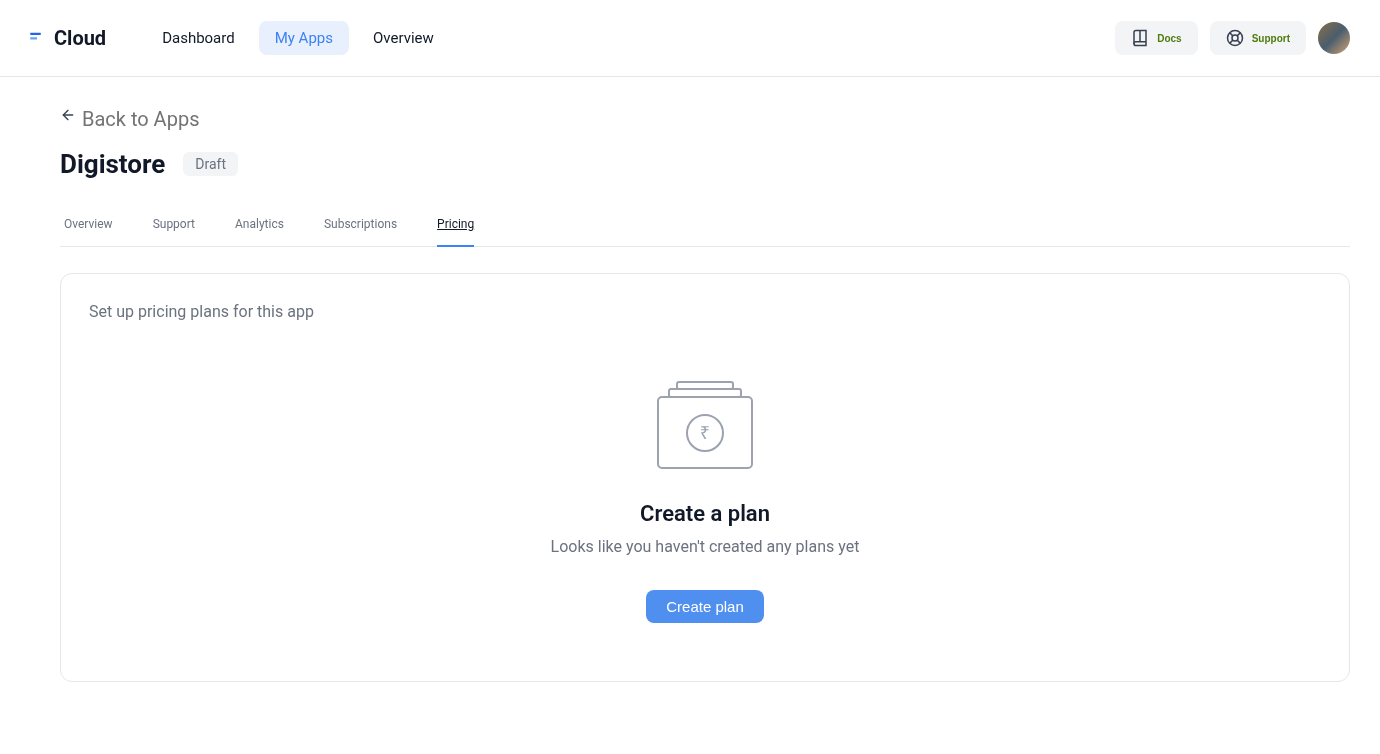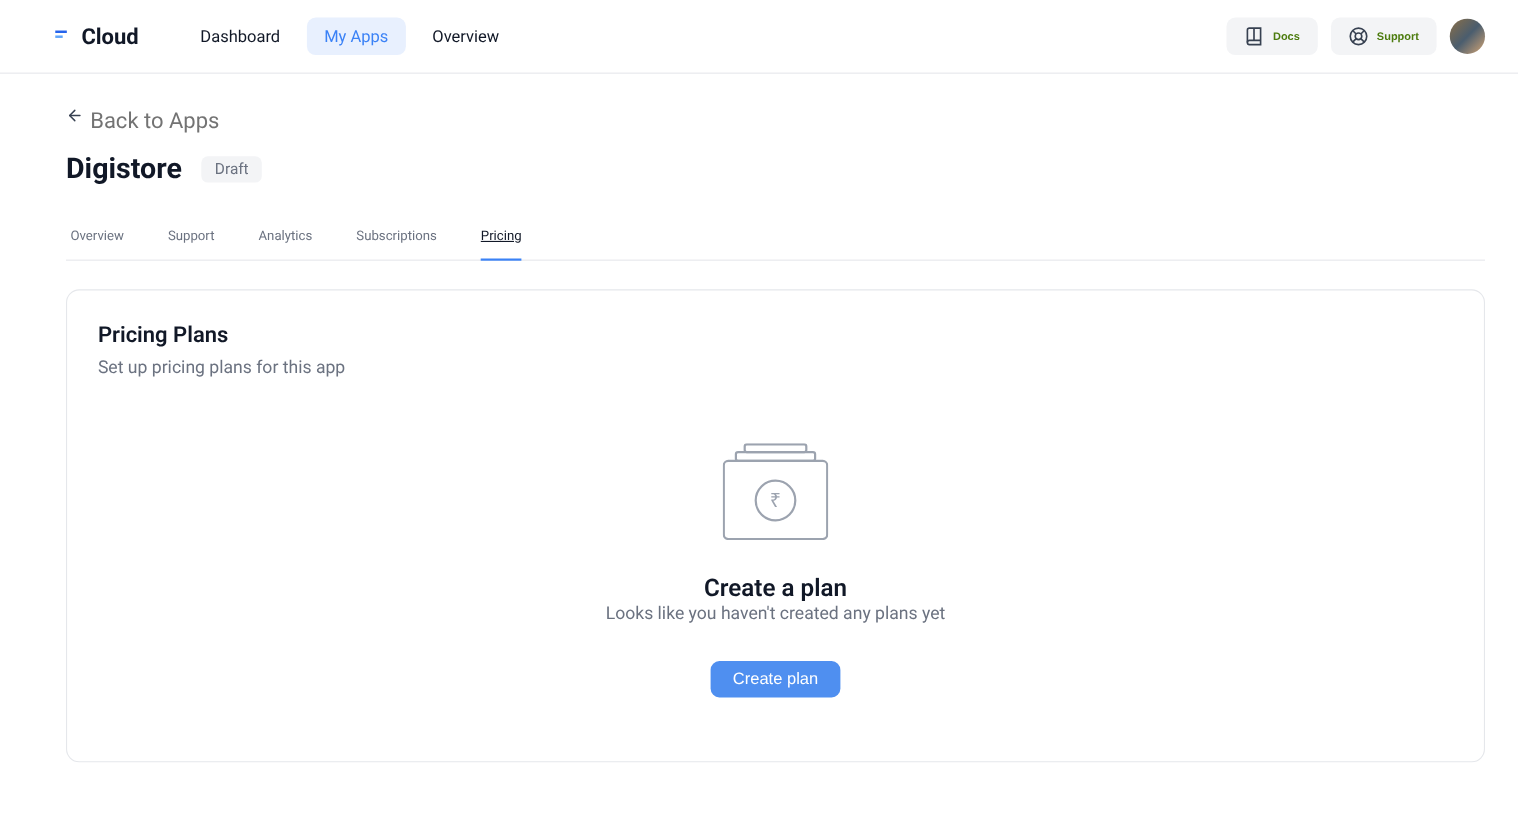--- a/index.html
+++ b/index.html
@@ -9,22 +9,22 @@
     }
     body {
       font-family: -apple-system, BlinkMacSystemFont, "Segoe UI", Roboto, "Helvetica Neue", Arial, sans-serif;
       background: #ffffff;
       color: #1f2937;
     }
     .header {
       display: flex;
       align-items: center;
       justify-content: space-between;
-      padding: 0 30px 0 48px;
-      height: 67px;
+      padding: 0 30px 0 28px;
+      height: 77px;
       border-bottom: 1px solid #e5e7eb;
     }
     .header-left {
       display: flex;
       align-items: center;
       gap: 40px;
     }
     .logo {
       display: flex;
       align-items: center;
@@ -149,21 +149,21 @@
       align-items: center;
       padding: 60px 0 30px 0;
     }
     .empty-icon {
       margin-bottom: 28px;
     }
     .empty-title {
       font-size: 22px;
       font-weight: 600;
       color: #111827;
-      margin-bottom: 0;
+      margin-bottom: 11px;
     }
     .empty-text {
       font-size: 16px;
       color: #6b7280;
       margin-bottom: 34px;
     }
     .primary-btn {
       padding: 8px 20px;
       background: #4f8ff0;
       color: #ffffff;
@@ -236,21 +236,20 @@
 
   <div class="tabs">
     <div class="tab">Overview</div>
     <div class="tab">Support</div>
     <div class="tab">Analytics</div>
     <div class="tab">Subscriptions</div>
     <div class="tab active">Pricing</div>
   </div>
 
   <div class="card">
-    <h2 class="card-title">Pricing Plans</h2>
     <p class="card-subtitle">Set up pricing plans for this app</p>
 
     <div class="empty-state">
       <div class="empty-icon">
         <svg width="96" height="88" viewBox="0 0 96 88" fill="none" stroke="#9ca3af" stroke-width="2">
           <rect x="20" y="1" width="56" height="7" rx="2"></rect>
           <rect x="12" y="8" width="72" height="8" rx="2"></rect>
           <rect x="1" y="16" width="94" height="71" rx="4"></rect>
           <circle cx="48" cy="52" r="18"></circle>
           <text x="48" y="58" text-anchor="middle" font-size="18" fill="#9ca3af" stroke="none" font-family="Arial">₹</text>

